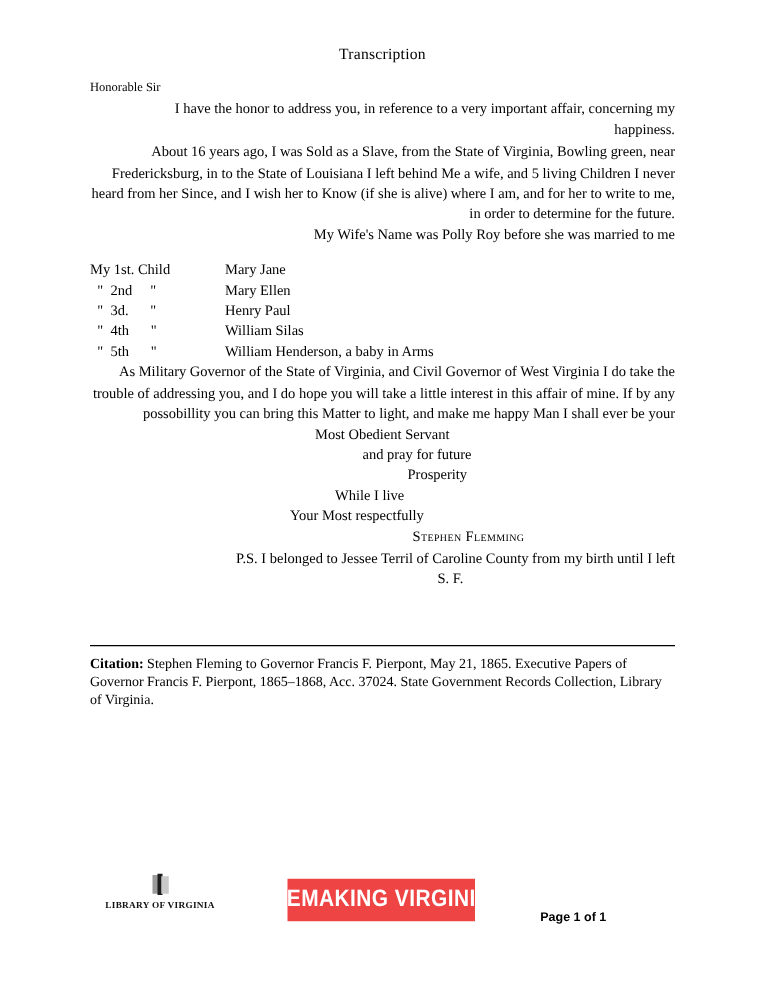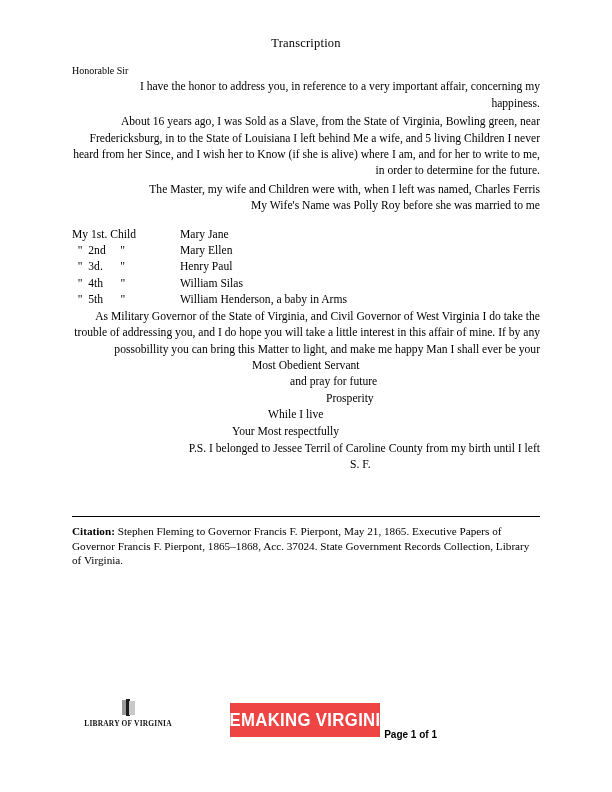--- a/index.html
+++ b/index.html
@@ -14,20 +14,21 @@
     color: #000000;
     position: relative;
     overflow: hidden;
   }
 
   .page {
     position: absolute;
     left: 0; top: 0;
     width: 509px;
     height: 792px;
+    padding-left: 48px;
   }
 
   
   .col {
     position: absolute;
     left: 72px;
     top: 0;
     width: 468px;
   }
 
@@ -204,21 +205,20 @@
 
   <div class="col">
 
     <div class="title">Transcription</div>
 
 
     <div class="salutation">Honorable Sir</div>
 
     <p class="body indent">I have the honor to address you, in reference to a very important affair, concerning my happiness.</p>
     <p class="body indent gap">About 16 years ago, I was Sold as a Slave, from the State of Virginia, Bowling green, near Fredericksburg, in to the State of Louisiana I left behind Me a wife, and 5 living Children I never heard from her Since, and I wish her to Know (if she is alive) where I am, and for her to write to me, in order to determine for the future.</p>
-    <p class="body indent gap">The Master, my wife and Children were with, when I left was named, Charles Ferris</p>
     <p class="body indent">My Wife's Name was Polly Roy before she was married to me</p>
 
     <div class="kids">
       <div class="kid">
         <span class="ord">My 1st. Child</span>
         <span class="nm">Mary Jane</span>
       </div>
       <div class="kid">
         <span class="ord">  "  2nd     "</span>
         <span class="nm">Mary Ellen</span>
@@ -238,20 +238,21 @@
     </div>
 
     <p class="body">As Military Governor of the State of Virginia, and Civil Governor of West Virginia I do take the trouble of addressing you, and I do hope you will take a little interest in this affair of mine. If by any possobillity you can bring this Matter to light, and make me happy Man I shall ever be your</p>
 
     <div class="closing">
       <div class="c1">Most Obedient Servant</div>
       <div class="c2">and pray for future</div>
       <div class="c3">Prosperity</div>
       <div class="c4">While I live</div>
       <div class="c5">Your Most respectfully</div>
+      <div class="c6">Stephen Flemming</div>
     </div>
 
     <div class="ps">P.S.  I belonged to Jessee Terril of Caroline County from my birth until I left</div>
     <div class="sf">S. F.</div>
 
   </div>
 
   <div class="cite-wrap">
     <div class="cite-rule"></div>
     <div class="cite-text"><b>Citation:</b> <span>Stephen Fleming to Governor Francis F. Pierpont, May 21, 1865. Executive Papers of Governor Francis F. Pierpont, 1865–1868, Acc. 37024. State Government Records Collection, Library of Virginia.</span></div>

